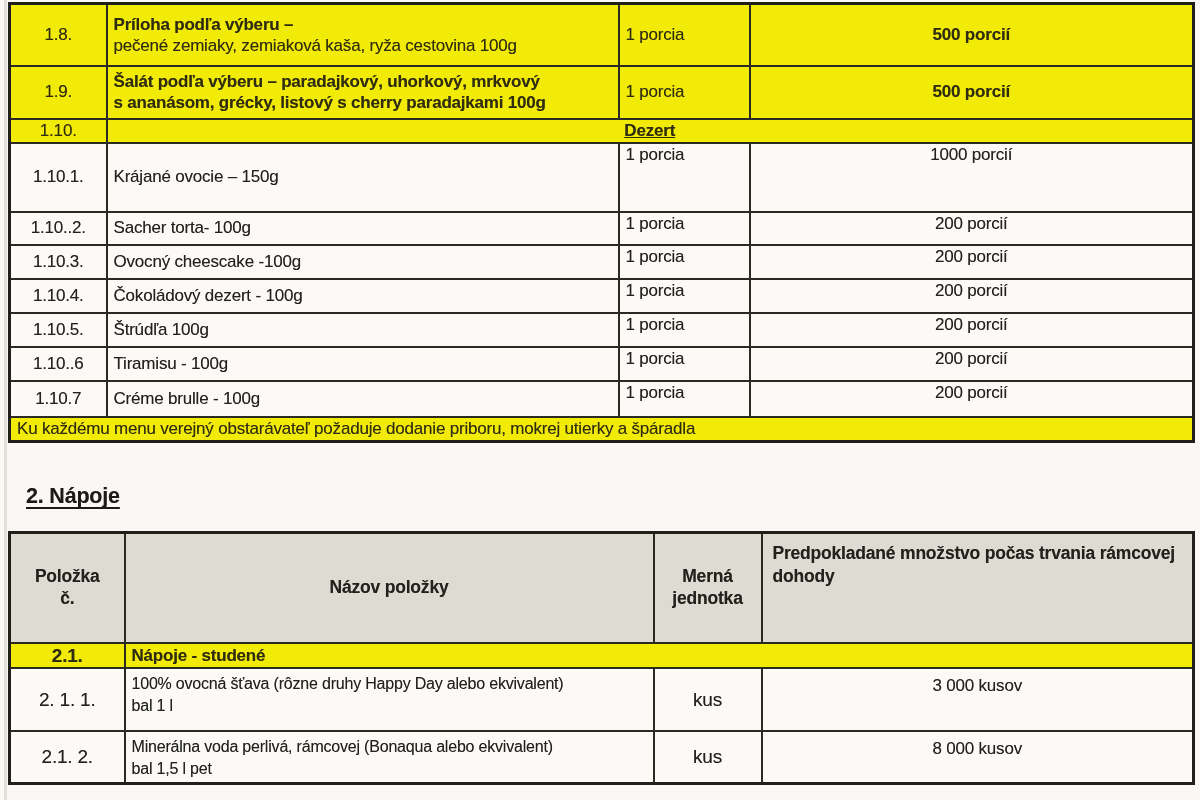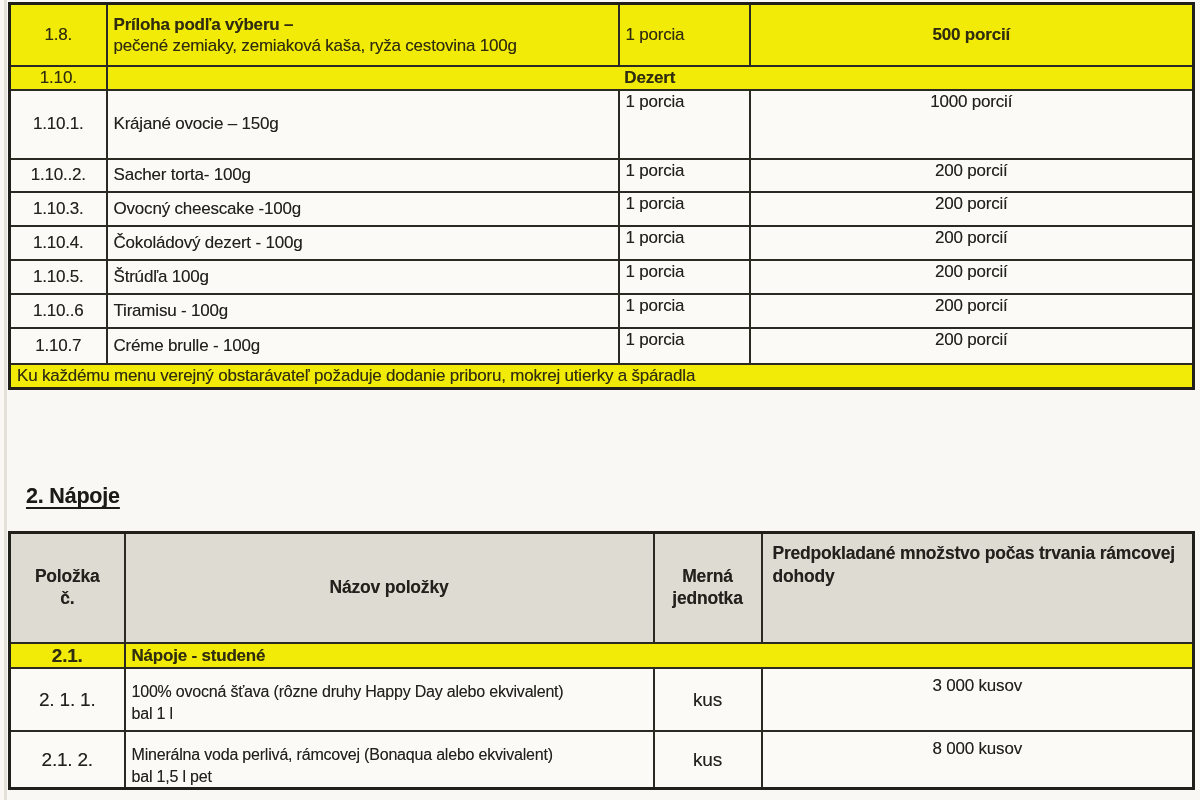--- a/index.html
+++ b/index.html
@@ -29,21 +29,21 @@
   #table1{position:absolute;left:8px;top:2px;}
   #table2{position:absolute;left:8px;top:531px;}
 
   .yl{background:#f2ea07;color:#302d0e;}
   .num{text-align:center;vertical-align:middle;}
   .name{text-align:left;vertical-align:middle;padding-left:12px;}
   .unit{text-align:left;vertical-align:middle;padding-left:12px;}
   .qty{text-align:center;vertical-align:middle;}
   .vt{vertical-align:top;padding-top:3px;}
   .b{font-weight:bold;}
-  .dezert{text-align:center;font-weight:bold;vertical-align:middle;}
+  .dezert{text-align:center;font-weight:bold;vertical-align:middle;text-decoration:underline;}
   .note-row td{
     text-align:left;font-weight:normal;font-size:16.5px;
     vertical-align:middle;padding:1px 4px;
   }
 
   .section-heading{
     position:absolute;left:26px;top:484px;
     font-size:21.5px;font-weight:bold;color:#1c1b18;
     text-decoration:underline;
     text-decoration-thickness:2px;
@@ -55,21 +55,21 @@
   #table2 td.hdr{
     background:#dedbd2;font-weight:bold;text-align:center;
     vertical-align:middle;font-size:17.5px;
   }
   #table2 td.hdr-left{
     background:#dedbd2;font-weight:bold;text-align:left;
     vertical-align:top;padding:8px 16px 0 10px;font-size:17.5px;line-height:1.3;
   }
   #table2 .num{font-size:19px;}
   #table2 .name{font-size:16px;line-height:1.35;}
-  #table2 .name.vt{padding-top:12px;}
+  #table2 .name.vt{padding-top:4px;}
   #table2 .qty.vt{padding-top:6px;}
   .cat-name{text-align:left;font-weight:bold;vertical-align:middle;padding-left:12px;}
 </style>
 </head>
 <body>
 
 <div class="page">
   <div class="page-edge"></div>
 
   <table id="table1" class="doc-table">
@@ -82,20 +82,29 @@
     <tbody>
         <tr style="height:62px">
       <td class="num yl">1.8.</td>
       <td class="name yl">
         <div class="b">Príloha podľa výberu –</div>
         <div>pečené zemiaky, zemiaková kaša, ryža cestovina 100g</div>
       </td>
       <td class="unit yl">1 porcia</td>
       <td class="qty yl b">500 porcií</td>
     </tr>
+    <tr style="height:53px">
+      <td class="num yl">1.9.</td>
+      <td class="name yl b">
+        <div>Šalát podľa výberu – paradajkový, uhorkový, mrkvový</div>
+        <div>s ananásom, grécky, listový s cherry paradajkami 100g</div>
+      </td>
+      <td class="unit yl">1 porcia</td>
+      <td class="qty yl b">500 porcií</td>
+    </tr>
     <tr style="height:24px">
       <td class="num yl">1.10.</td>
       <td class="dezert yl" colspan="3">Dezert</td>
     </tr>
     <tr style="height:69px">
       <td class="num">1.10.1.</td>
       <td class="name">Krájané ovocie – 150g</td>
       <td class="unit vt">1 porcia</td>
       <td class="qty vt">1000 porcií</td>
     </tr>

